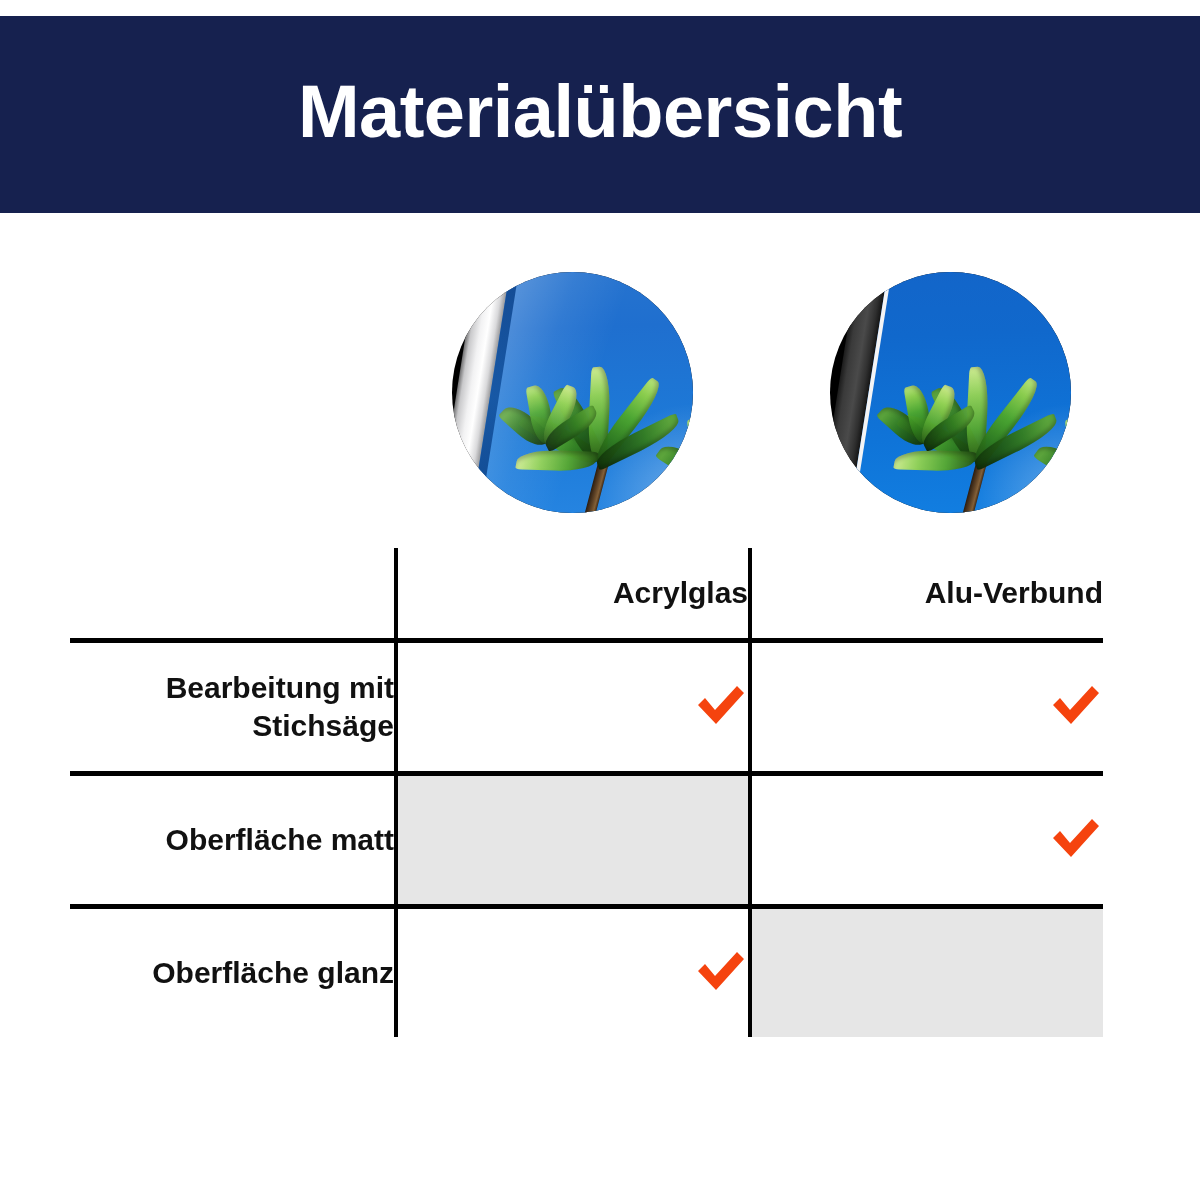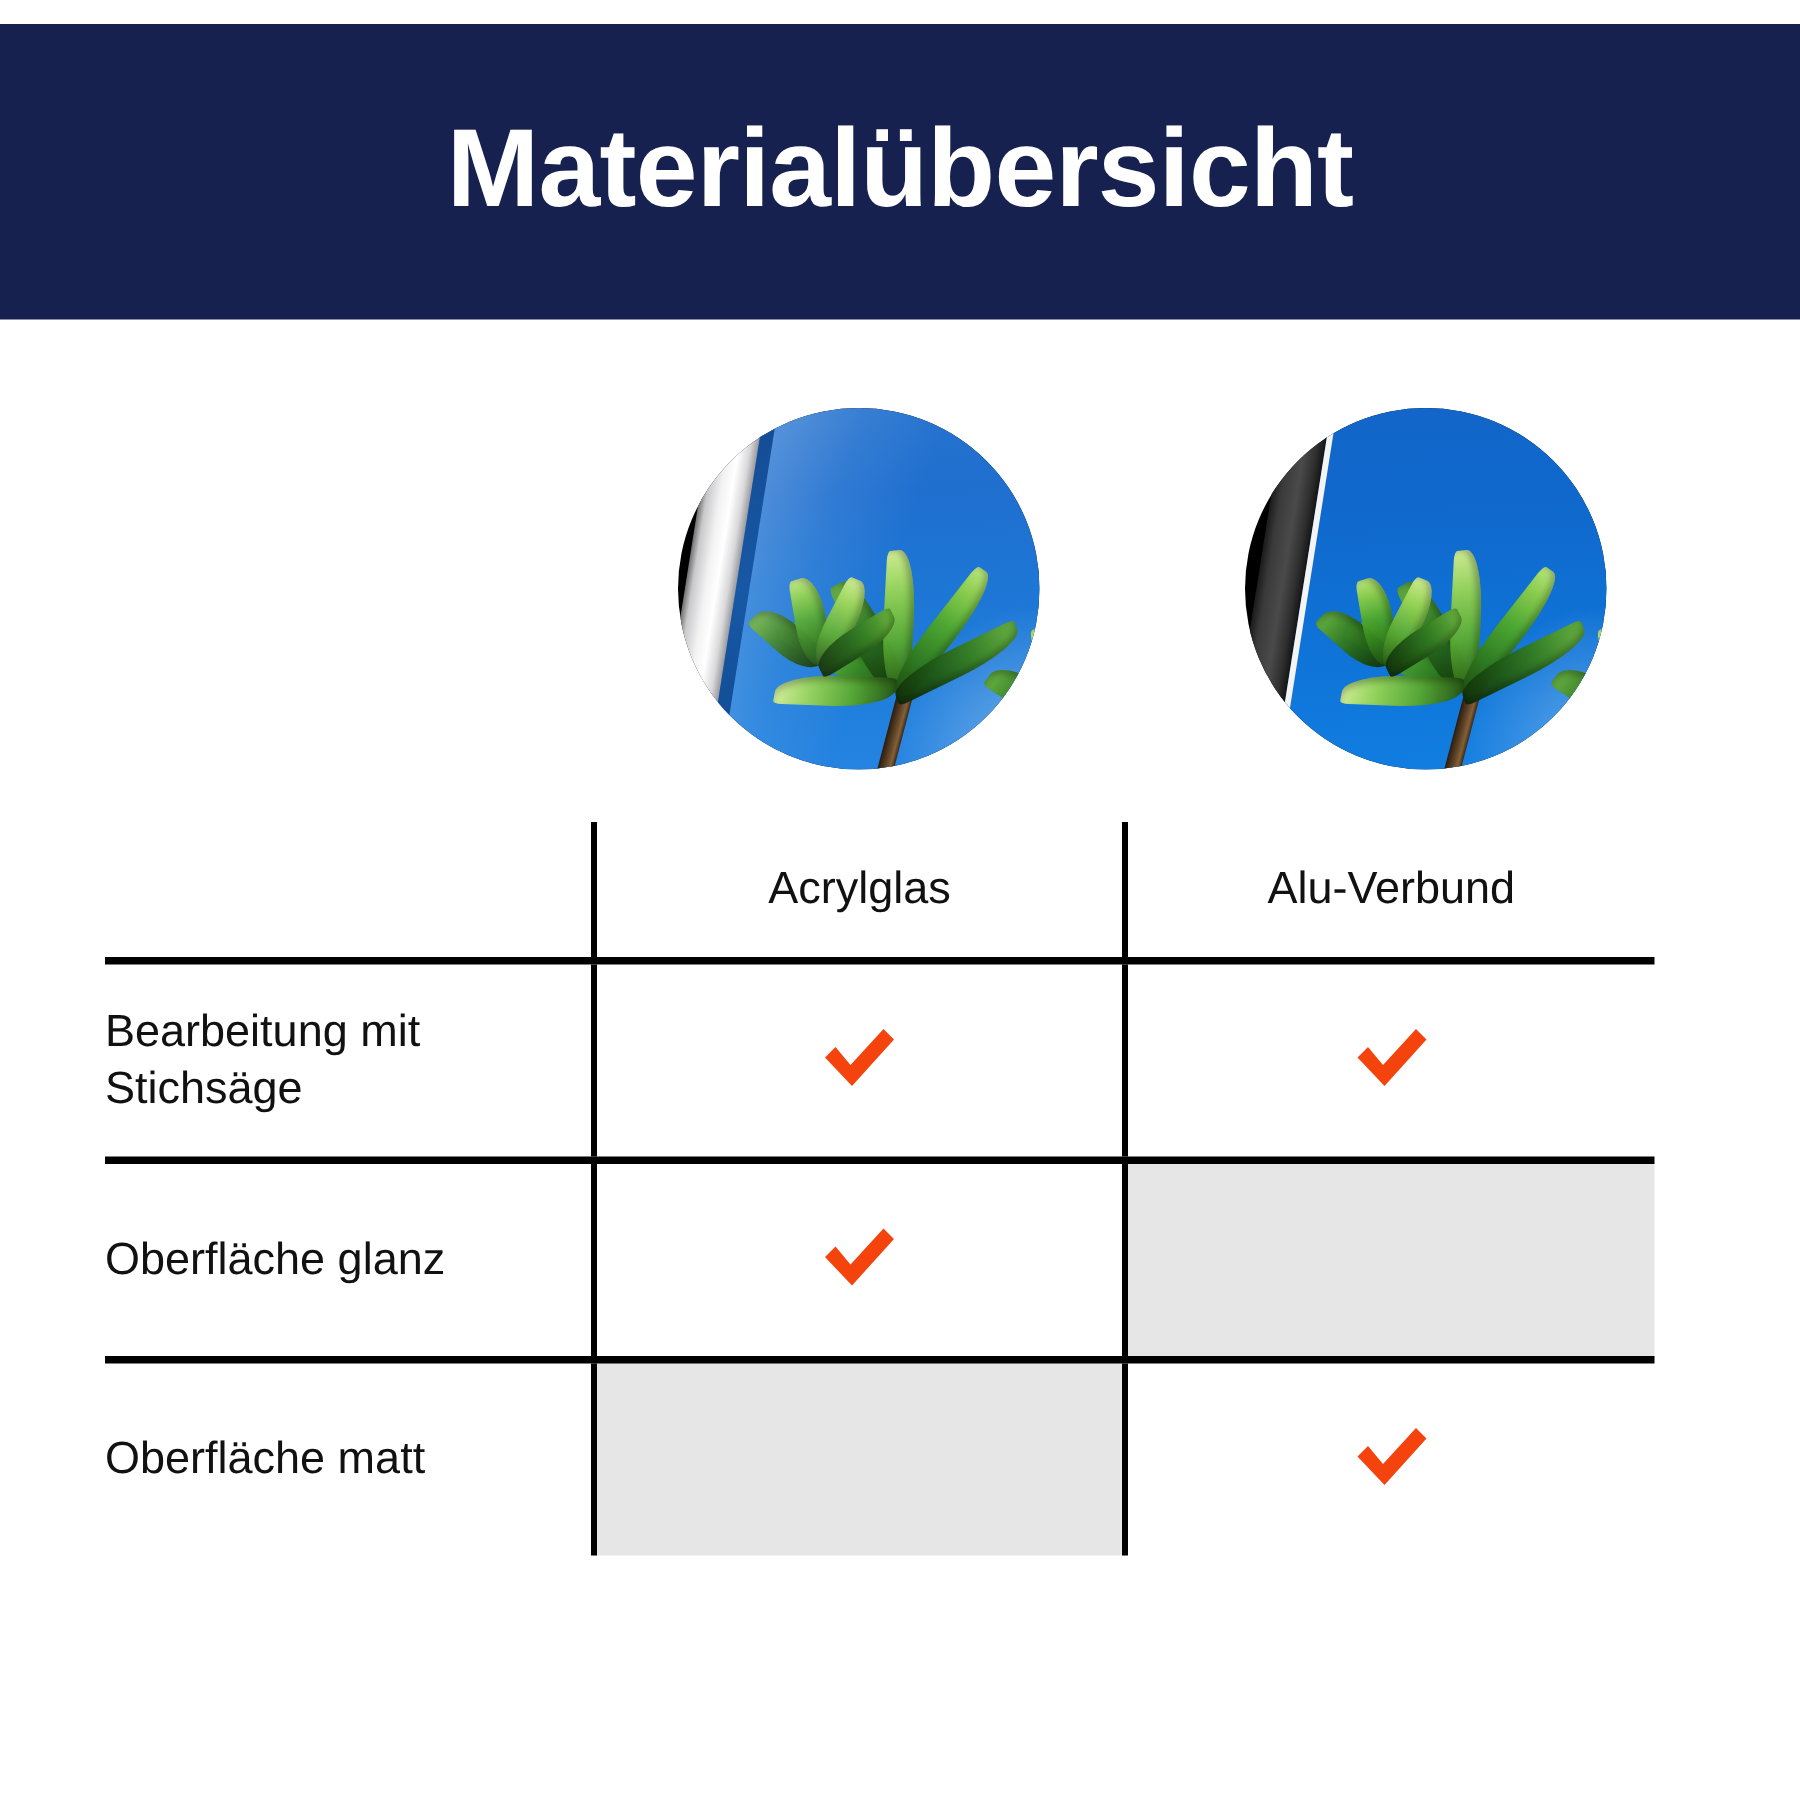--- a/index.html
+++ b/index.html
@@ -183,21 +183,22 @@
     width: 1033px;
   }
   table.matrix col.c-label { width: 326px; }
   table.matrix col.c-acryl { width: 354px; }
   table.matrix col.c-alu   { width: 353px; }
 
   table.matrix td, table.matrix th {
     padding: 0;
     margin: 0;
     vertical-align: middle;
-    font-weight: normal;
+    font-weight: bold;
+    text-align: right;
   }
 
   .hdr-row th { height: 90px; }
   .hdr-blank { border: none; }
   .hdr-cell {
     font-size: 30px;
     color: #111111;
     text-align: center;
     border-left: 4px solid #000000;
   }
@@ -360,41 +361,41 @@
           <span class="check">
             <svg width="54" height="44" viewBox="0 0 54 44" aria-hidden="true">
               <path d="M4 22 L11 15 L21 27 L43 3 L50 10 L22 41 Z" fill="#f5430e"></path>
             </svg>
           </span>
         </td>
       </tr>
 
       <tr class="data-row">
         <td class="row-label">
-          <span>Oberfläche glanz</span>
-        </td>
-        <td class="cell">
-          <span class="check">
-            <svg width="54" height="44" viewBox="0 0 54 44" aria-hidden="true">
-              <path d="M4 22 L11 15 L21 27 L43 3 L50 10 L22 41 Z" fill="#f5430e"></path>
-            </svg>
-          </span>
-        </td>
-        <td class="cell shaded"></td>
-      </tr>
-
-      <tr class="data-row">
-        <td class="row-label">
           <span>Oberfläche matt</span>
         </td>
         <td class="cell shaded"></td>
         <td class="cell">
           <span class="check">
             <svg width="54" height="44" viewBox="0 0 54 44" aria-hidden="true">
               <path d="M4 22 L11 15 L21 27 L43 3 L50 10 L22 41 Z" fill="#f5430e"></path>
             </svg>
           </span>
         </td>
       </tr>
 
+      <tr class="data-row">
+        <td class="row-label">
+          <span>Oberfläche glanz</span>
+        </td>
+        <td class="cell">
+          <span class="check">
+            <svg width="54" height="44" viewBox="0 0 54 44" aria-hidden="true">
+              <path d="M4 22 L11 15 L21 27 L43 3 L50 10 L22 41 Z" fill="#f5430e"></path>
+            </svg>
+          </span>
+        </td>
+        <td class="cell shaded"></td>
+      </tr>
+
     </tbody>
   </table>
 </div>
 
 </body></html>

